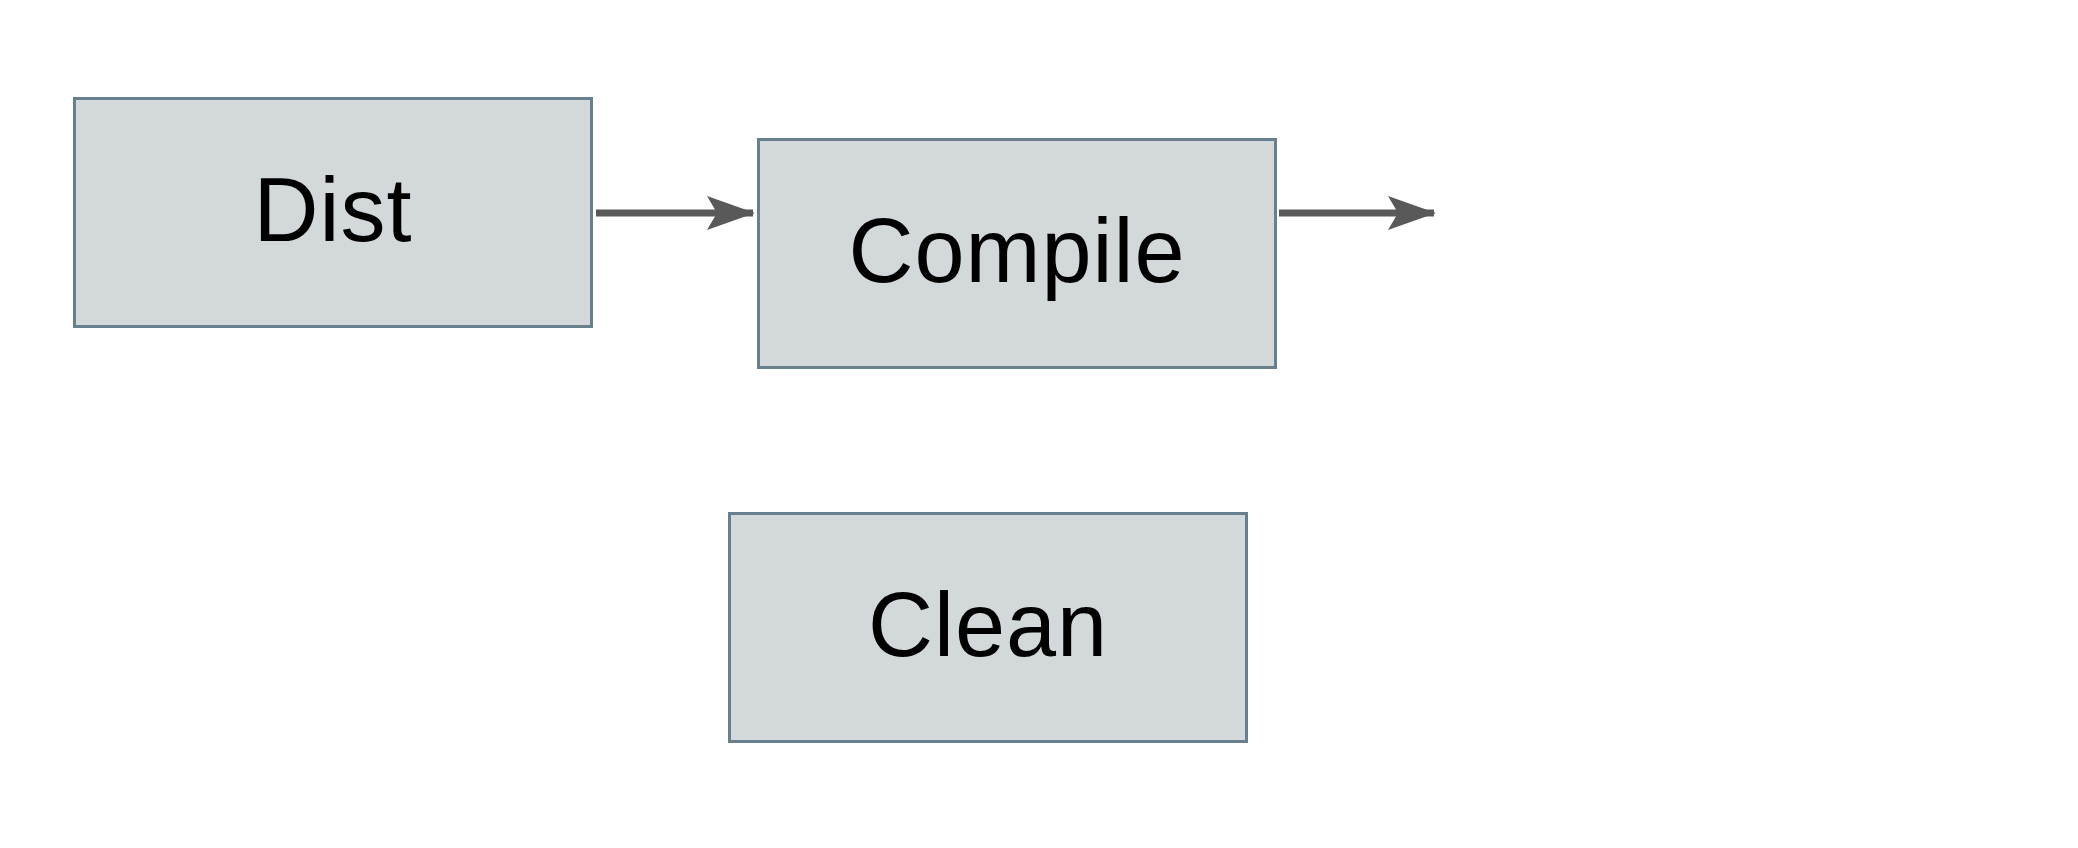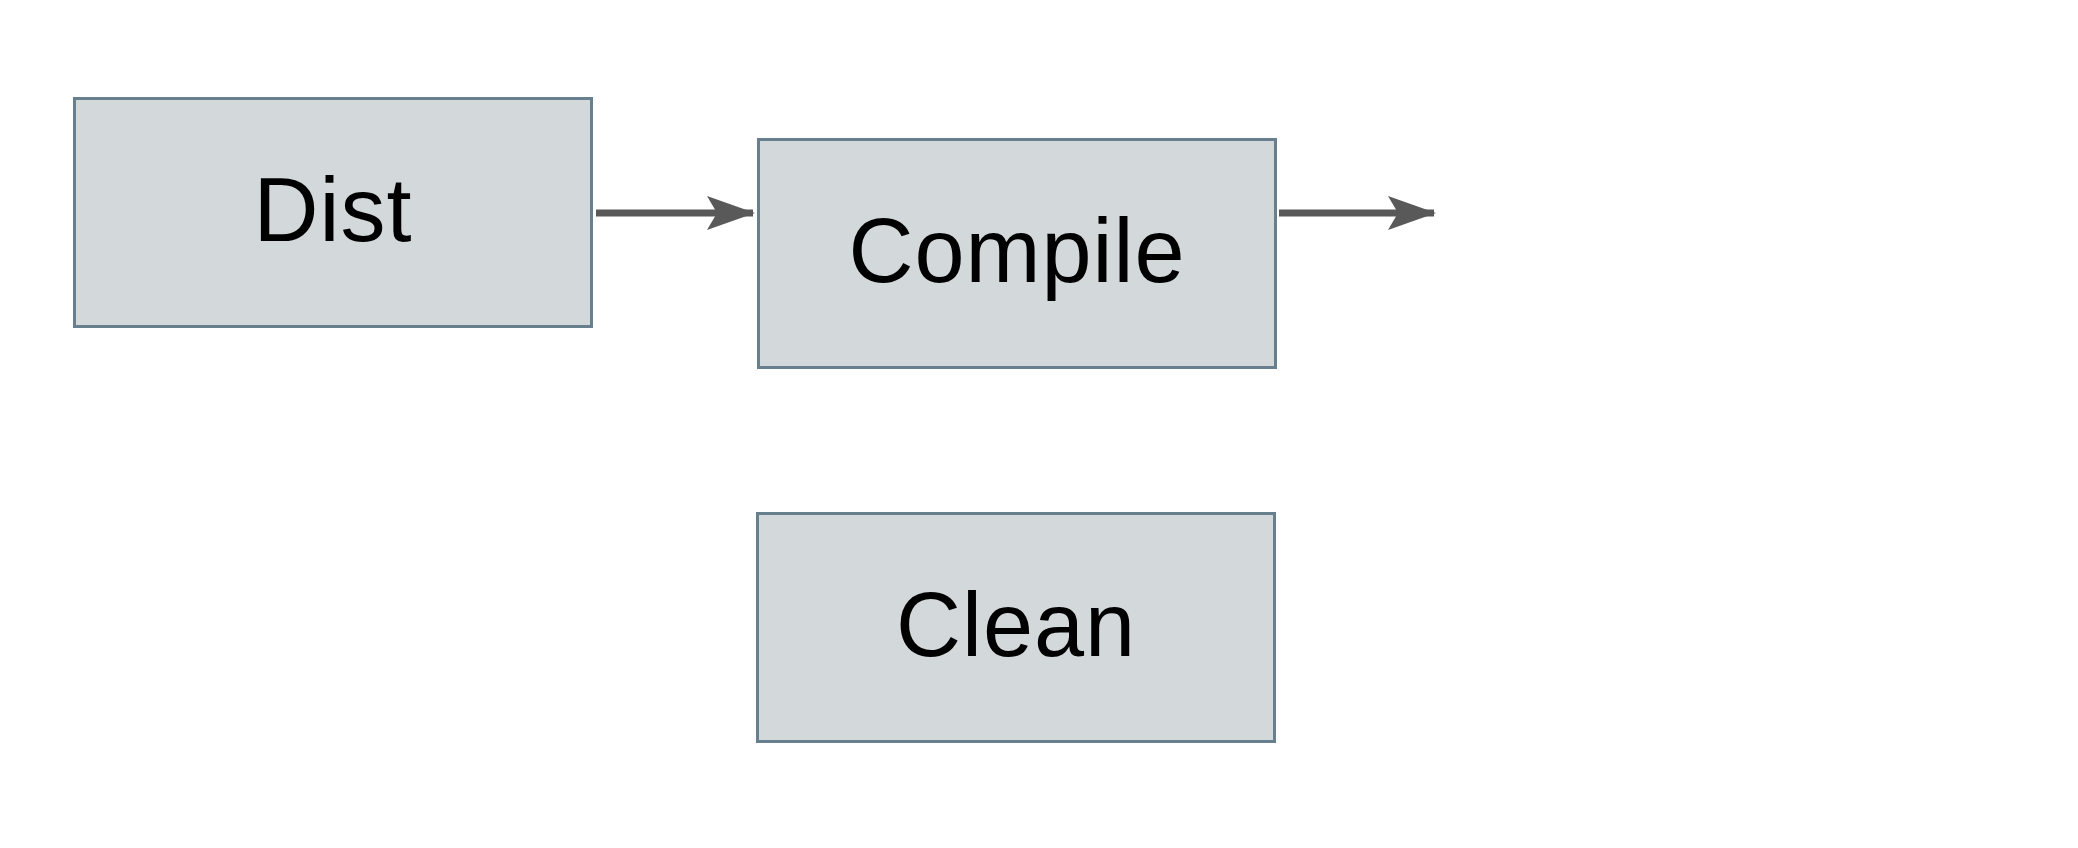--- a/index.html
+++ b/index.html
@@ -41,21 +41,21 @@
     font-size: 90px;
     font-weight: 400;
     letter-spacing: 1px;
     color: var(--text, #000000);
     line-height: 1;
     padding-bottom: 6px;
   }
   .node-dist    { left: 73px;   top: 97px; }
   .node-compile { left: 757px;  top: 114px; margin-top: 24px; }
   .node-init    { left: 1438px; top: 97px; }
-  .node-clean   { left: 756px;  top: 512px; }
+  .node-clean   { left: 728px;  top: 512px; }
 </style>
 </head>
 <body>
 
 <div class="canvas">
 
   <svg class="edges-layer" width="2078" height="848" viewBox="0 0 2078 848" xmlns="http://www.w3.org/2000/svg">
     <defs>
       <marker id="arrowhead" markerUnits="userSpaceOnUse" markerWidth="48" markerHeight="34" refX="46" refY="17" orient="auto">
         <path d="M0,0 L48,17 L0,34 L10,17 Z" fill="#595959"></path>

